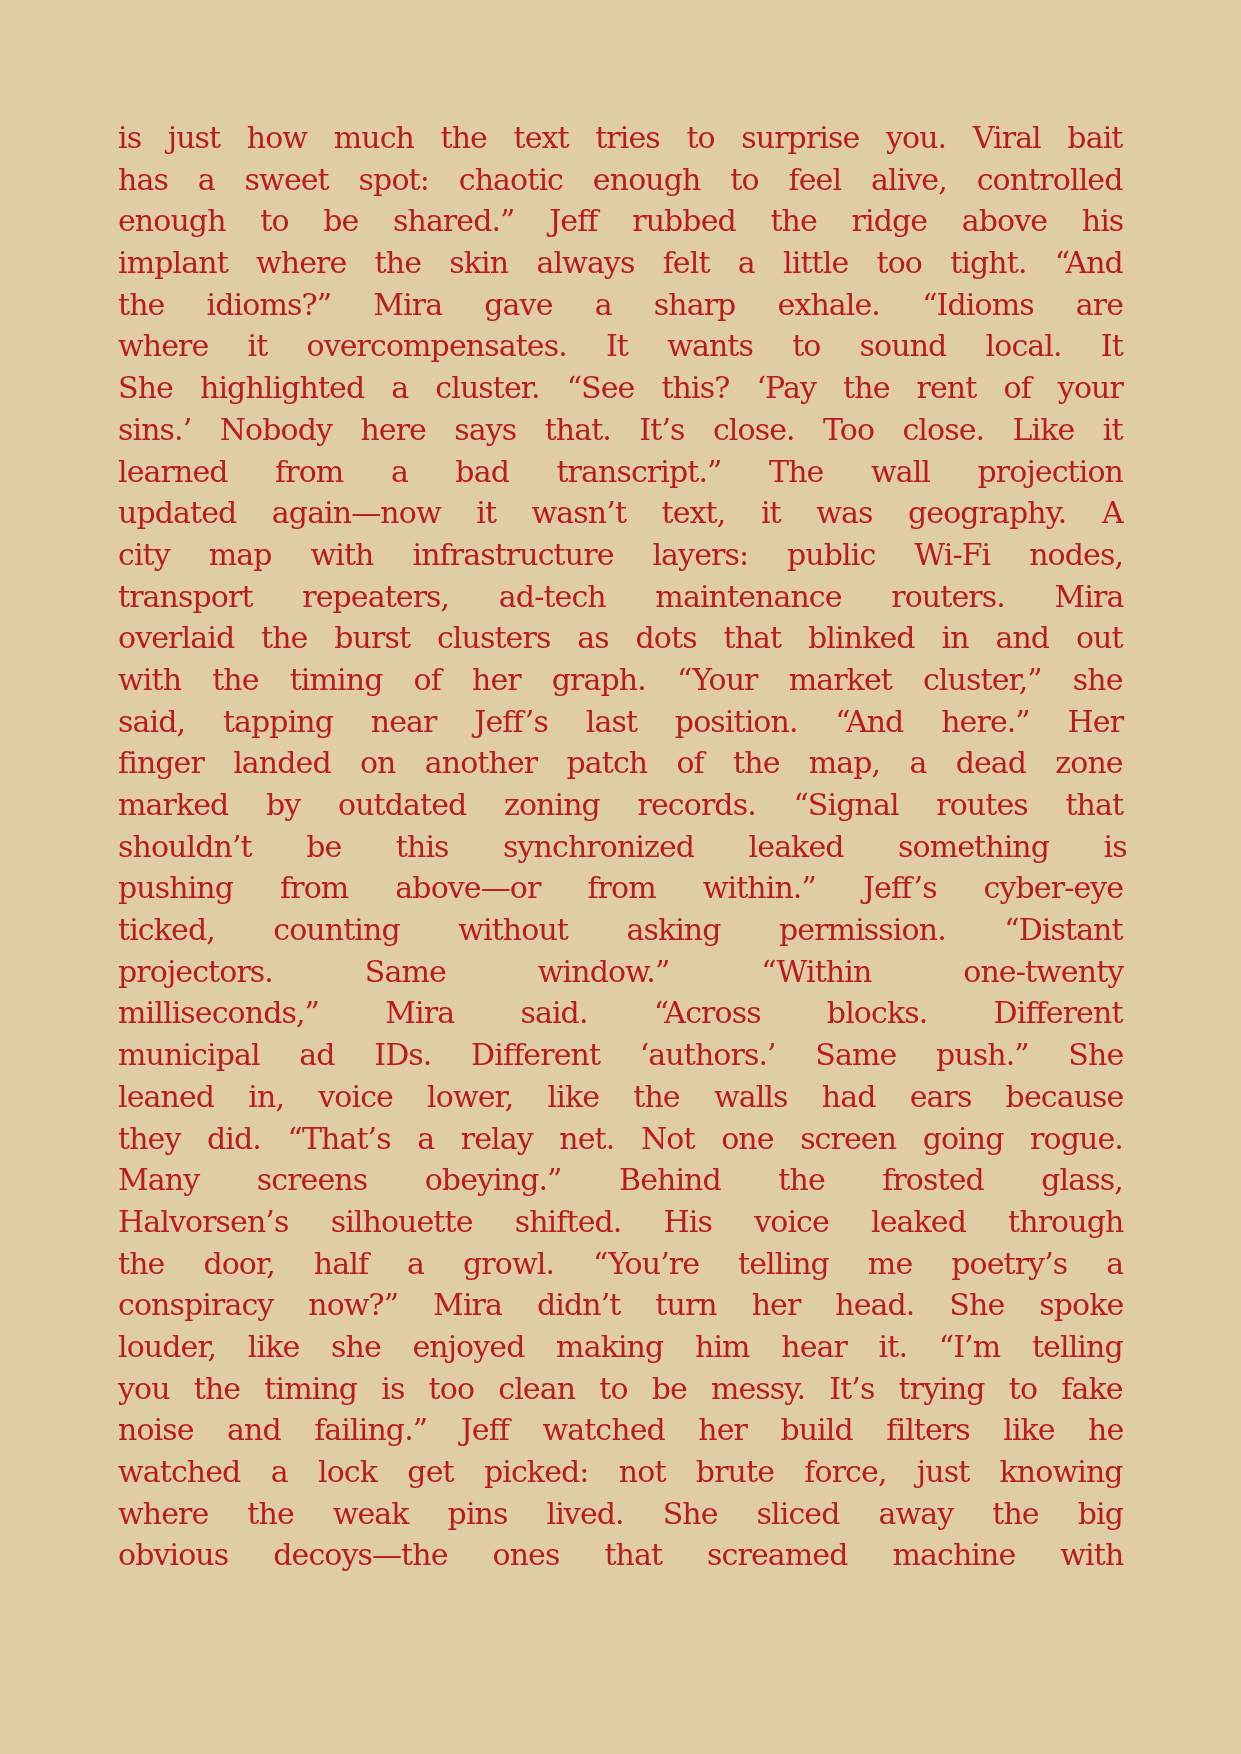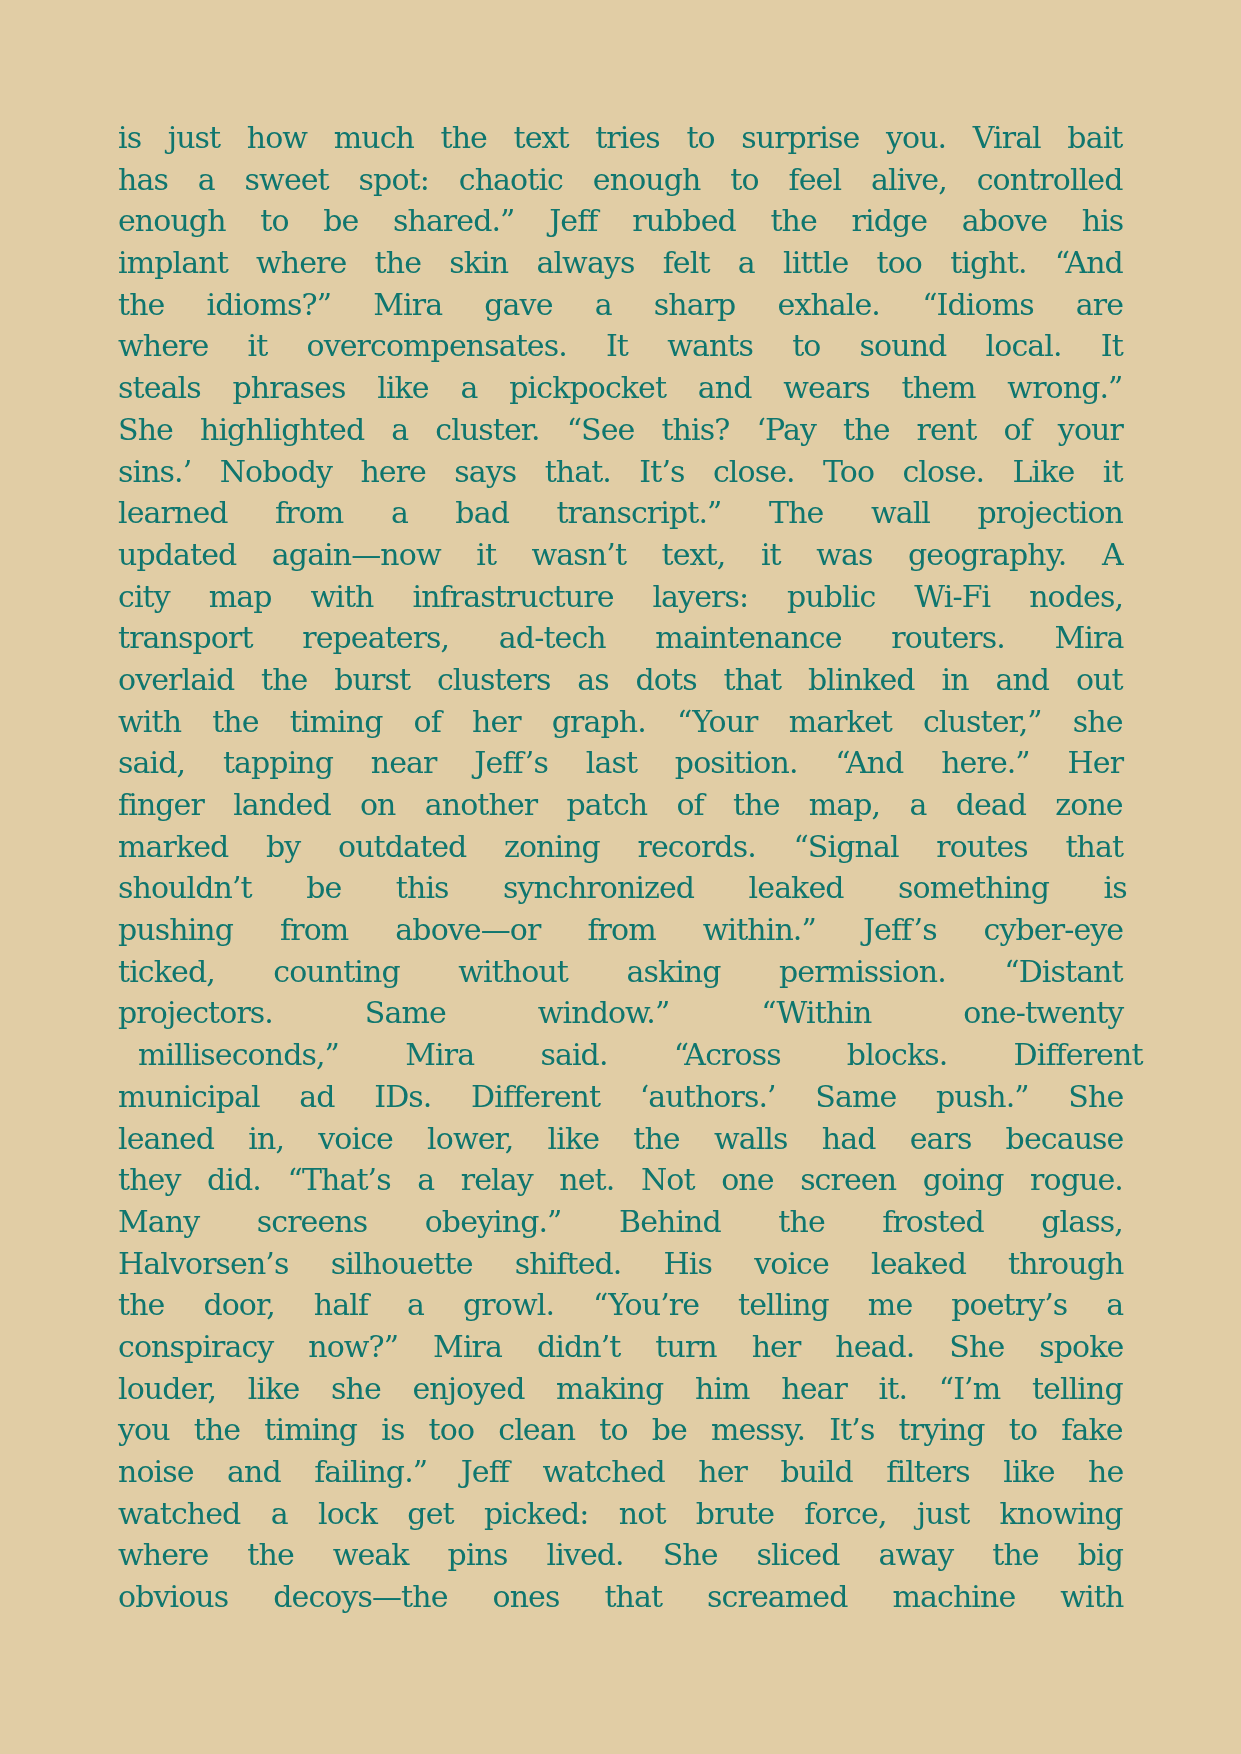--- a/index.html
+++ b/index.html
@@ -17,56 +17,55 @@
       position: absolute;
       left: 118px;
       top: 117px;
       width: 1005px;
     }
     .line {
       font-family: "DejaVu Serif", "Liberation Serif", serif;
       font-size: 30px;
       line-height: 41.7px;
       height: 41.7px;
-      color: #0f766e;
+      color: #b91c1c;
       white-space: nowrap;
       text-align: justify;
       text-align-last: justify;
       letter-spacing: -0.9px;
       word-spacing: -1px;
       transform-origin: left center;
     }
   </style>
 </head>
 <body>
 
 <div class="page">
   <div class="line" style="display: block; text-align: left; text-align-last: left; width: 1005px; word-spacing: 17.9091px;">is just how much the text tries to surprise you. Viral bait</div>
   <div class="line" style="display: block; text-align: left; text-align-last: left; width: 1005px; word-spacing: 21.2222px;">has a sweet spot: chaotic enough to feel alive, controlled</div>
   <div class="line" style="display: block; text-align: left; text-align-last: left; width: 1005px; word-spacing: 26px;">enough to be shared.” Jeff rubbed the ridge above his</div>
   <div class="line" style="display: block; text-align: left; text-align-last: left; width: 1005px; word-spacing: 19.6px;">implant where the skin always felt a little too tight. “And</div>
   <div class="line" style="display: block; text-align: left; text-align-last: left; width: 1005px; word-spacing: 33.5px;">the idioms?” Mira gave a sharp exhale. “Idioms are</div>
   <div class="line" style="display: block; text-align: left; text-align-last: left; width: 1005px; word-spacing: 30.5px;">where it overcompensates. It wants to sound local. It</div>
-  <div class="line" style="display: block; text-align: left; text-align-last: left; width: 1005px; word-spacing: 23.125px;">steals phrases like a pickpocket and wears them wrong.”</div>
   <div class="line" style="display: block; text-align: left; text-align-last: left; width: 1005px; word-spacing: 18.4px;">She highlighted a cluster. “See this? ‘Pay the rent of your</div>
   <div class="line" style="display: block; text-align: left; text-align-last: left; width: 1005px; word-spacing: 19.7px;">sins.’ Nobody here says that. It’s close. Too close. Like it</div>
   <div class="line" style="display: block; text-align: left; text-align-last: left; width: 1005px; word-spacing: 38.8571px;">learned from a bad transcript.” The wall projection</div>
   <div class="line" style="display: block; text-align: left; text-align-last: left; width: 1005px; word-spacing: 26.875px;">updated again—now it wasn’t text, it was geography. A</div>
   <div class="line" style="display: block; text-align: right; text-align-last: left; width: 1005px; word-spacing: 30.2857px;">city map with infrastructure layers: public Wi-Fi nodes,</div>
   <div class="line" style="display: block; text-align: left; text-align-last: left; width: 1005px; word-spacing: 41px;">transport repeaters, ad-tech maintenance routers. Mira</div>
   <div class="line" style="display: block; text-align: left; text-align-last: left; width: 1005px; word-spacing: 18.2px;">overlaid the burst clusters as dots that blinked in and out</div>
   <div class="line" style="display: block; text-align: left; text-align-last: left; width: 1005px; word-spacing: 22.4444px;">with the timing of her graph. “Your market cluster,” she</div>
   <div class="line" style="display: block; text-align: left; text-align-last: left; width: 1005px; word-spacing: 29.125px;">said, tapping near Jeff’s last position. “And here.” Her</div>
   <div class="line" style="display: block; text-align: left; text-align-last: left; width: 1005px; word-spacing: 20.6px;">finger landed on another patch of the map, a dead zone</div>
   <div class="line" style="display: block; text-align: left; text-align-last: left; width: 1005px; word-spacing: 29px;">marked by outdated zoning records. “Signal routes that</div>
   <div class="line" style="display: block; text-align: left; text-align-last: left; width: 1005px; word-spacing: 45.8333px;">shouldn’t be this synchronized leaked something is</div>
   <div class="line" style="display: block; text-align: left; text-align-last: left; width: 1005px; word-spacing: 38.3333px;">pushing from above—or from within.” Jeff’s cyber-eye</div>
   <div class="line" style="display: block; text-align: left; text-align-last: left; width: 1005px; word-spacing: 49.8px;">ticked, counting without asking permission. “Distant</div>
   <div class="line" style="display: block; text-align: left; text-align-last: left; width: 1005px; word-spacing: 83.25px;">projectors. Same window.” “Within one-twenty</div>
-  <div class="line" style="display: block; text-align: right; text-align-last: left; width: 1005px; word-spacing: 57.6px; margin-left: 20px;">milliseconds,” Mira said. “Across blocks. Different</div>
+  <div class="line" style="display: block; text-align: right; text-align-last: left; width: 1005px; word-spacing: 57.6px;">milliseconds,” Mira said. “Across blocks. Different</div>
   <div class="line" style="display: block; text-align: left; text-align-last: left; width: 1005px; word-spacing: 31px;">municipal ad IDs. Different ‘authors.’ Same push.” She</div>
   <div class="line" style="display: block; text-align: left; text-align-last: left; width: 1005px; word-spacing: 25.5556px;">leaned in, voice lower, like the walls had ears because</div>
   <div class="line" style="display: block; text-align: left; text-align-last: left; width: 1005px; word-spacing: 17.9px;">they did. “That’s a relay net. Not one screen going rogue.</div>
   <div class="line" style="display: block; text-align: left; text-align-last: left; width: 1005px; word-spacing: 48.8333px;">Many screens obeying.” Behind the frosted glass,</div>
   <div class="line" style="display: block; text-align: left; text-align-last: left; width: 1005px; word-spacing: 33.5px;">Halvorsen’s silhouette shifted. His voice leaked through</div>
   <div class="line" style="display: block; text-align: left; text-align-last: left; width: 1005px; word-spacing: 30.3333px;">the door, half a growl. “You’re telling me poetry’s a</div>
   <div class="line" style="display: block; text-align: left; text-align-last: left; width: 1005px; word-spacing: 26.25px;">conspiracy now?” Mira didn’t turn her head. She spoke</div>
   <div class="line" style="display: block; text-align: left; text-align-last: left; width: 1005px; word-spacing: 23px;">louder, like she enjoyed making him hear it. “I’m telling</div>
   <div class="line" style="display: block; text-align: left; text-align-last: left; width: 1005px; word-spacing: 15.5px;">you the timing is too clean to be messy. It’s trying to fake</div>
   <div class="line" style="display: block; text-align: left; text-align-last: left; width: 1005px; word-spacing: 24.7778px;">noise and failing.” Jeff watched her build filters like he</div>

